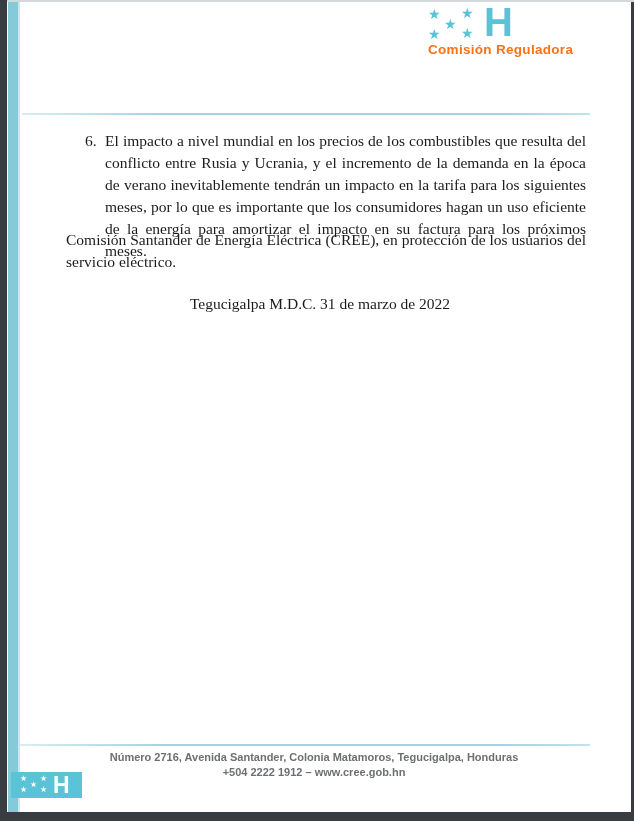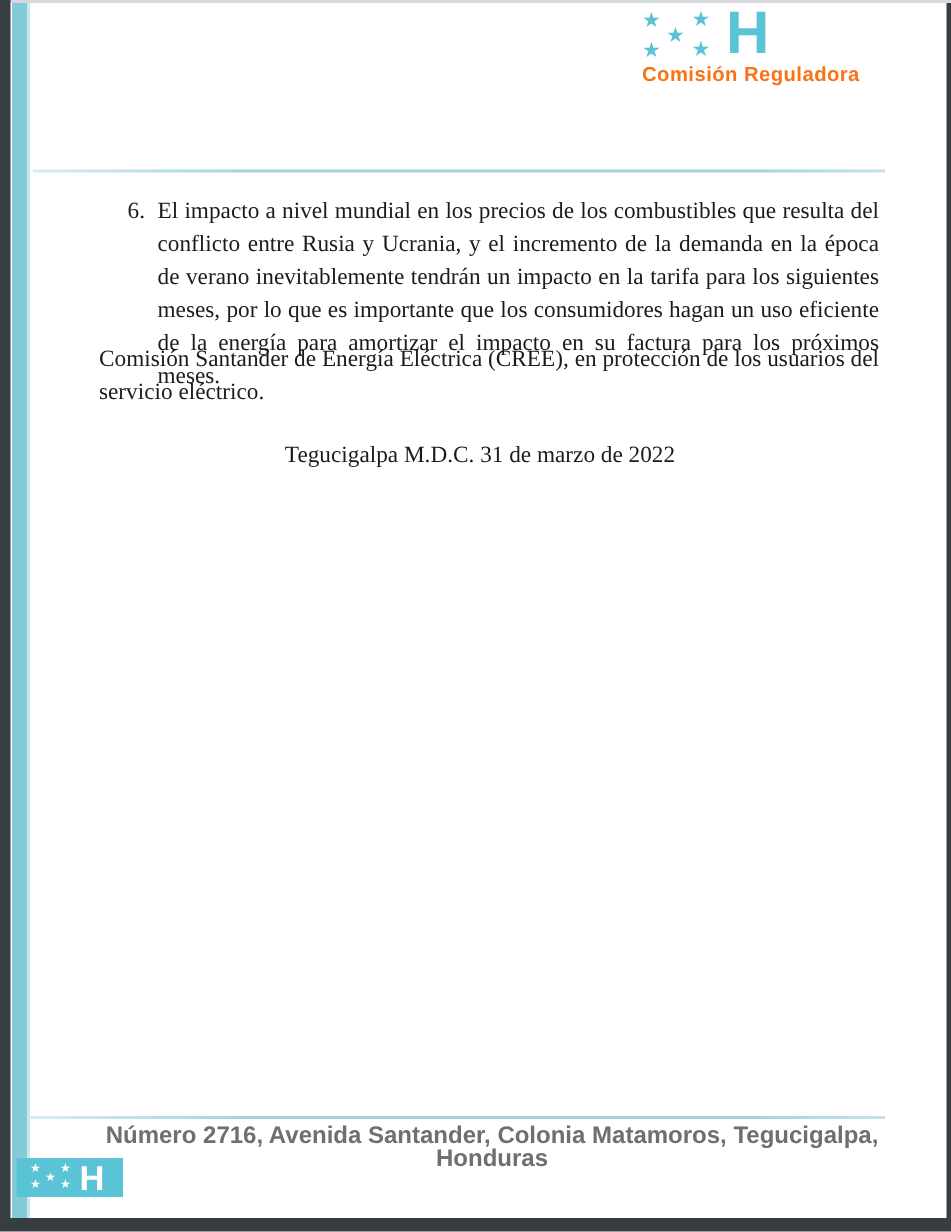--- a/index.html
+++ b/index.html
@@ -63,22 +63,22 @@
   .dateline{
     position:absolute;left:60px;top:281px;width:520px;text-align:center;margin-top:12px;
   }
 
   
   .footer-divider{
     position:absolute;left:20px;top:744px;width:570px;height:2px;
     background:linear-gradient(to right,#d8ecf3,#a5d3e2 25%,#a5d3e2 85%,#c3e2ec);
   }
   .footer-text{
-    position:absolute;left:31px;top:750px;width:594px;text-align:center;
-    font-weight:bold;font-size:16px;line-height:15px;color:#6d6f72;
+    position:absolute;left:17px;top:750px;width:594px;text-align:center;
+    font-weight:bold;font-size:11px;line-height:15px;color:#6d6f72;
   }
   .footer-logo{
     position:absolute;left:11px;top:772px;width:71px;height:26px;
     background:#5ac3d6;
   }
   .footer-stars{position:absolute;left:9px;top:3px;width:32px;height:20px;}
   .footer-stars .star{
     position:absolute;font-family:"DejaVu Sans", sans-serif;
     font-size:8px;line-height:1;color:#ffffff;
   }
@@ -119,20 +119,21 @@
   <div class="item-text">El impacto a nivel mundial en los precios de los combustibles que resulta del conflicto entre Rusia y Ucrania, y el incremento de la demanda en la época de verano inevitablemente tendrán un impacto en la tarifa para los siguientes meses, por lo que es importante que los consumidores hagan un uso eficiente de la energía para amortizar el impacto en su factura para los próximos meses.</div>
 </div>
 
 <div class="closing-paragraph doc-text">Comisión Santander de Energía Eléctrica (CREE), en protección de los usuarios del servicio eléctrico.</div>
 
 <div class="dateline doc-text">Tegucigalpa M.D.C. 31 de marzo de 2022</div>
 
 <div class="footer-divider"></div>
 <div class="footer-text">
   <div>Número 2716, Avenida Santander, Colonia Matamoros, Tegucigalpa, Honduras</div>
+  <div>+504 2222 1912 – www.cree.gob.hn</div>
 </div>
 
 <div class="footer-logo">
   <div class="footer-stars">
     <span class="star fst-tl">★</span>
     <span class="star fst-tr">★</span>
     <span class="star fst-c">★</span>
     <span class="star fst-bl">★</span>
     <span class="star fst-br">★</span>
   </div>

